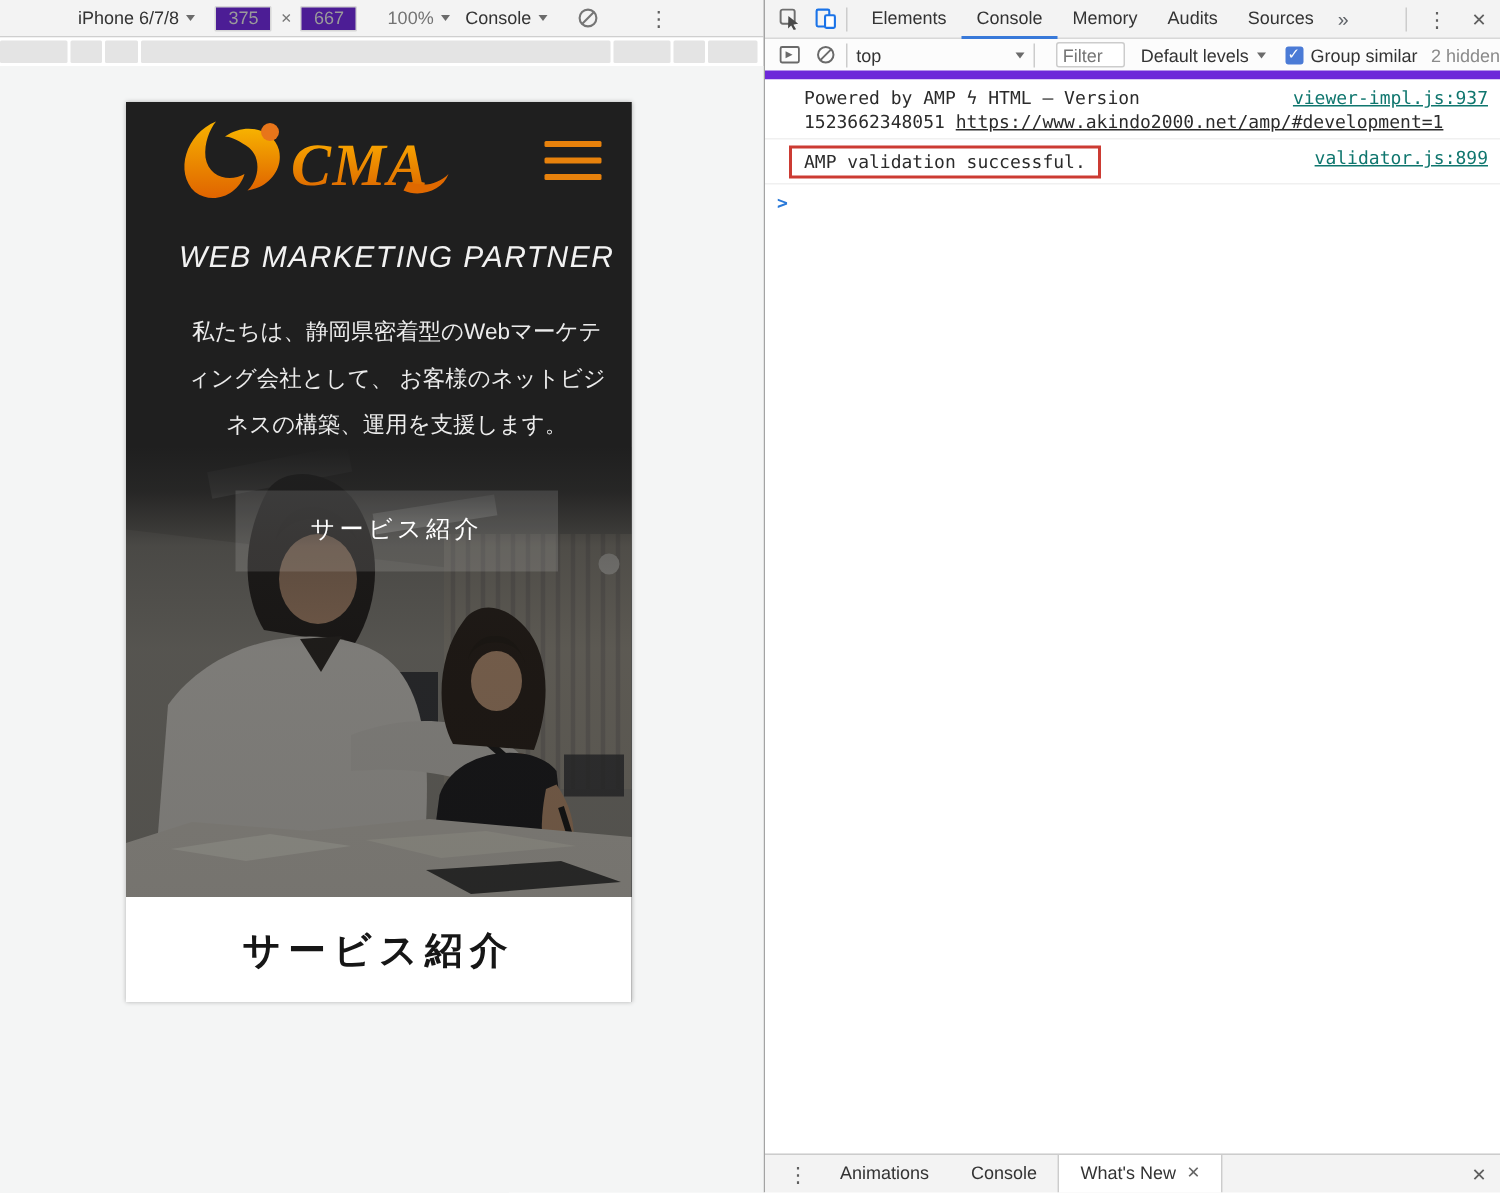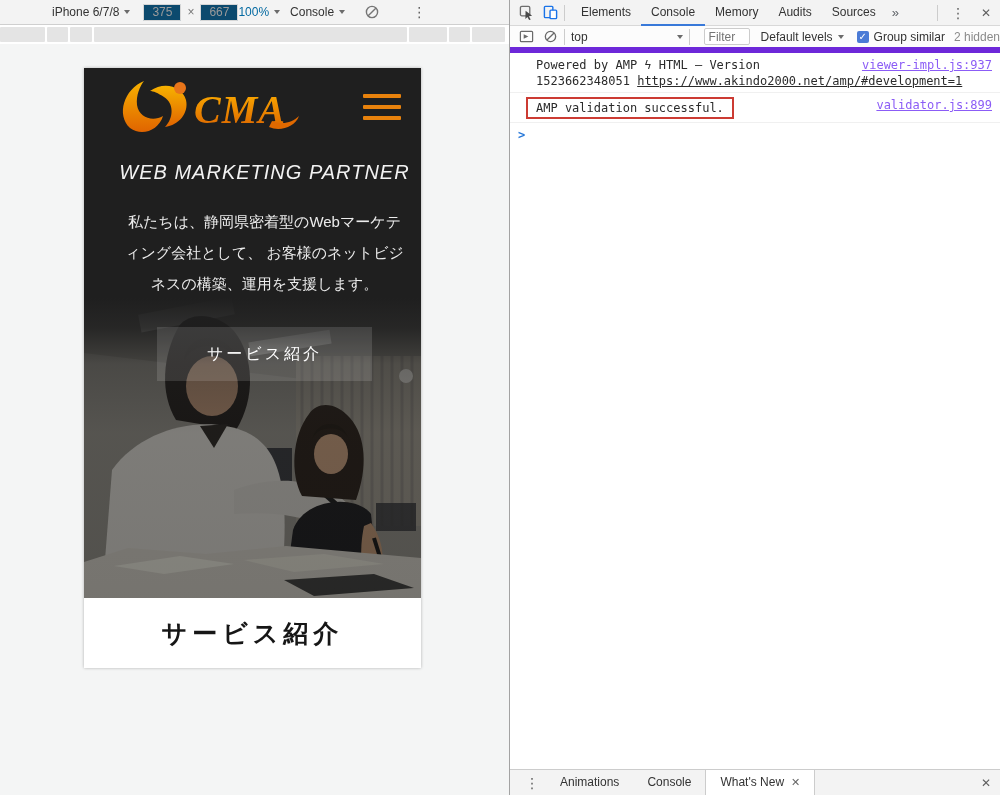--- a/index.html
+++ b/index.html
@@ -5,23 +5,23 @@
   * { margin:0; padding:0; box-sizing:border-box; }
   html,body { width:1000px; height:795px; overflow:hidden; }
   body { font-family:"Liberation Sans", sans-serif; font-size:12px; color:#333; background:#fff; }
   .app { display:flex; width:1000px; height:795px; }
 
   
   .left-pane { width:509px; height:795px; display:flex; flex-direction:column; background:#f4f4f4; }
   .device-toolbar { height:25px; background:#f3f3f3; border-bottom:1px solid #cfcfcf; display:flex; align-items:center; flex-shrink:0; white-space:nowrap; }
   .dt-label { color:#333; margin-left:52px; }
   .tri { display:inline-block; width:0; height:0; border-left:3.5px solid transparent; border-right:3.5px solid transparent; border-top:4px solid #6b6b6b; margin-left:5px; vertical-align:1px; }
-  .size-input { width:38px; height:17px; border:1px solid #d6d6d6; background:#0c4a6e; color:#9a9a9a; text-align:center; font-size:12px; font-family:"Liberation Sans",sans-serif; border-radius:1px; }
+  .size-input { width:38px; height:17px; border:1px solid #d6d6d6; background:#4c1d95; color:#9a9a9a; text-align:center; font-size:12px; font-family:"Liberation Sans",sans-serif; border-radius:1px; }
   .size-x { color:#777; margin:0 6px; }
-  .dt-zoom { color:#0369a1; }
+  .dt-zoom { margin-left:20px; color:#737373; }
   .dt-net { margin-left:10px; color:#333; }
   .rotate-icon { margin-left:19px; width:16px; height:16px; }
   .kebab { color:#5f5f5f; font-size:14px; letter-spacing:0; }
   .dt-kebab { margin-left:32px; }
 
   .mq-bar { height:19px; background:#fff; display:flex; align-items:center; gap:2px; padding:2px 0 2px 0; flex-shrink:0; }
   .mq-seg { height:15px; background:#e4e4e4; border-radius:1px; }
 
   .canvas { flex:1; background:#f4f5f5; position:relative; }
   .device { position:absolute; left:84px; top:24px; width:337px; height:600px; background:#1f1f1f; box-shadow:0 0 3px rgba(0,0,0,0.28); }
@@ -57,21 +57,21 @@
   .ctx-select { display:flex; align-items:center; width:128px; color:#333; cursor:pointer; }
   .ctx-select .tri { margin-left:auto; }
   .filter-input { width:46px; height:17px; border:1px solid #ccc; border-radius:2px; background:#fff; color:#999; font-size:12px; font-family:"Liberation Sans",sans-serif; padding:0 4px; margin-left:8px; }
   .levels { margin-left:11px; color:#333; cursor:pointer; }
   .checkbox { width:12px; height:12px; background:#4b7bd6; border-radius:2px; margin-left:13px; color:#fff; font-size:10px; line-height:12px; text-align:center; cursor:pointer; flex-shrink:0; }
   .gs-label { margin-left:5px; color:#333; }
   .hidden-count { margin-left:9px; color:#8a8a8a; }
 
   .console-body { flex:1; background:#fff; font-family:"DejaVu Sans Mono","Liberation Mono",monospace; font-size:12px; color:#2b2b2b; overflow:hidden; }
   .msg { border-bottom:1px solid #f0f0f0; padding:4px 8px 3px 26px; line-height:16px; }
-  .src-link { float:right; color:#8b5cf6; text-decoration:underline; margin-left:10px; cursor:pointer; }
+  .src-link { float:right; color:#0f766e; text-decoration:underline; margin-left:10px; cursor:pointer; }
   .msg-url { color:#2b2b2b; text-decoration:underline; word-break:break-all; cursor:pointer; }
   .hl-box { display:inline-block; border:2px solid #cc3b33; padding:1px 8px; margin-left:-10px; }
   .prompt-row { padding:5px 0 0 8px; }
   .prompt-chev { color:#2979d9; font-weight:bold; font-size:12px; }
 
   .drawer { margin-top:auto; height:26px; background:#f3f3f3; border-top:1px solid #ccc; display:flex; align-items:center; flex-shrink:0; }
   .drawer .tb-kebab { margin-left:8px; }
   .d-tab { padding:0 14px; color:#333; height:25px; line-height:25px; cursor:pointer; }
   .d-tab.active { background:#fff; border-left:1px solid #ccc; border-right:1px solid #ccc; display:flex; align-items:center; gap:7px; }
   .d-tab .mini-x { color:#666; font-size:11px; }

